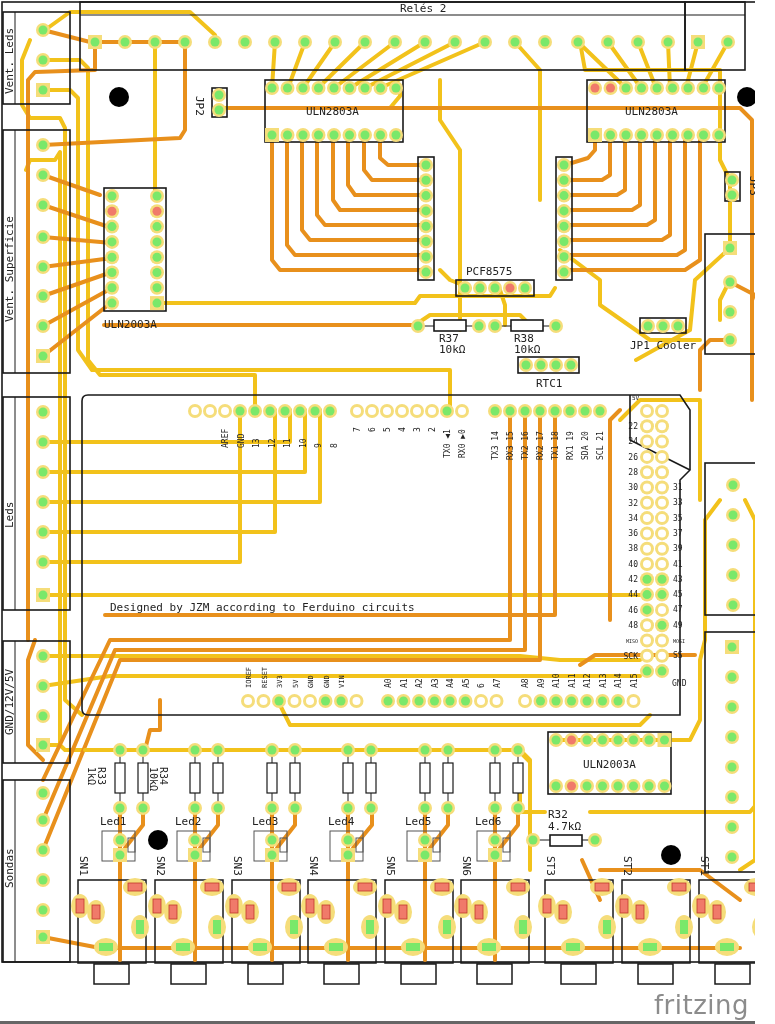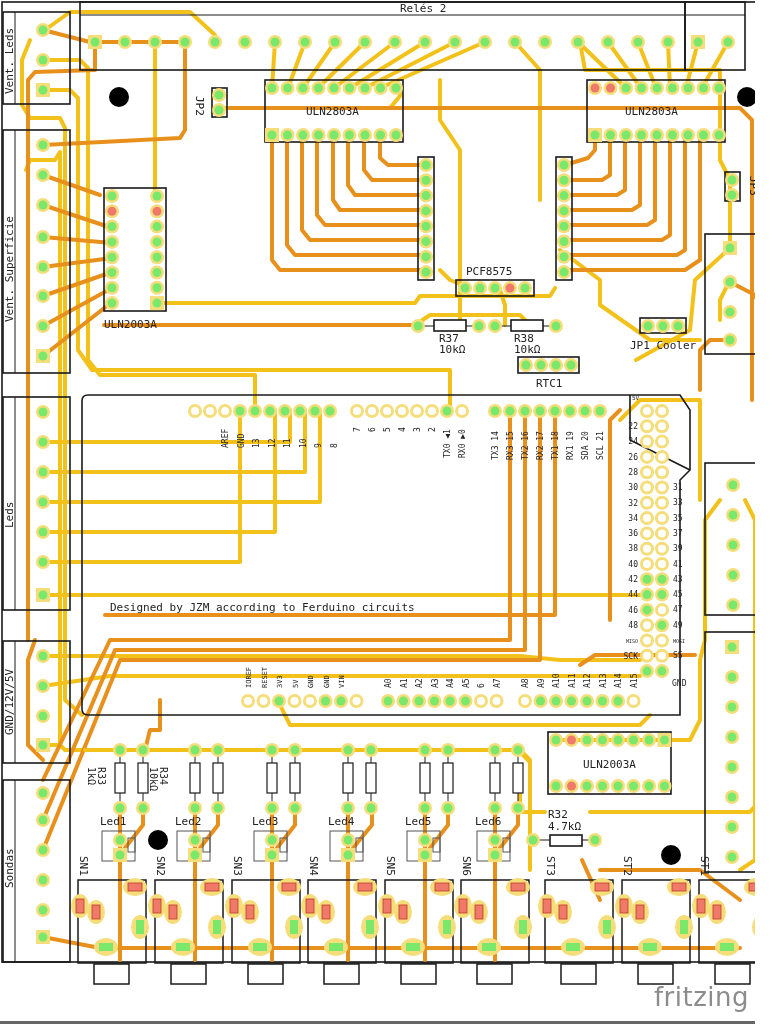--- a/index.html
+++ b/index.html
@@ -1,19 +1,19 @@
 <!DOCTYPE html>
 <html><head>
 <meta charset="utf-8">
 <style>
   html,body{margin:0;padding:0;background:#ffffff;}
   #board{position:relative;width:755px;height:1024px;overflow:hidden;background:#ffffff;font-family:"DejaVu Sans Mono",monospace;}
   #pcb{position:absolute;left:0;top:0;}
   .lbl{font-family:"DejaVu Sans Mono",monospace;fill:#222;}
-  .fritz{position:absolute;right:6px;bottom:12px;font-family:"DejaVu Sans",sans-serif;font-size:26px;color:#8c8c8c;letter-spacing:0.5px;}
+  .fritz{position:absolute;right:6px;bottom:4px;font-family:"DejaVu Sans",sans-serif;font-size:26px;color:#8c8c8c;letter-spacing:0.5px;}
   .bottom-line{position:absolute;left:0;bottom:0;width:775px;height:3px;background:#666;}
 </style>
 </head>
 <body>
 
 <div id="board">
 <svg id="pcb" width="775" height="1024" viewBox="0 0 775 1024" xmlns="http://www.w3.org/2000/svg">
   <defs>
     <style>
       .tt{stroke:#f2c21b;stroke-width:4;fill:none;stroke-linejoin:round;stroke-linecap:round;}

